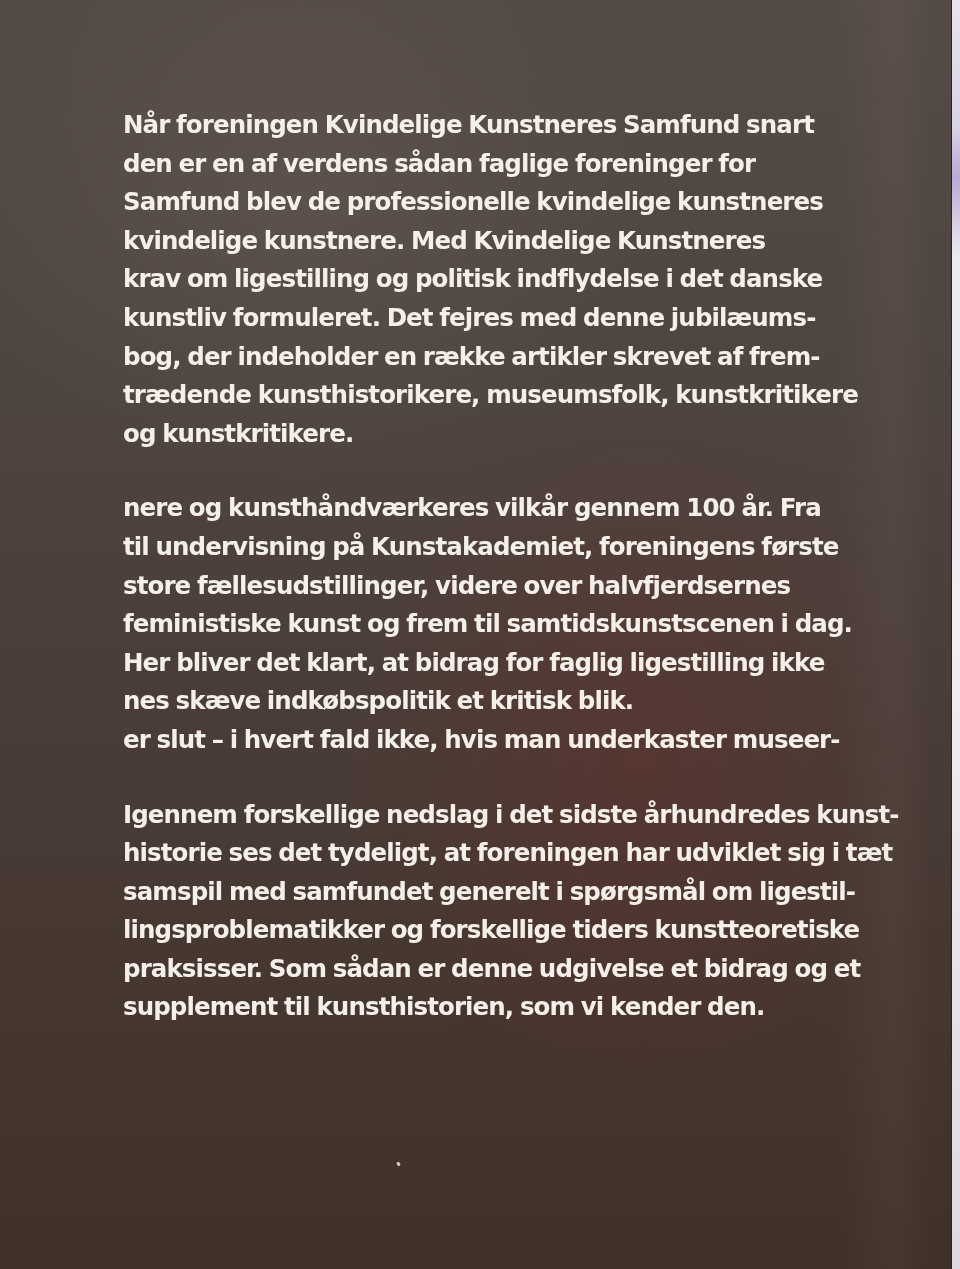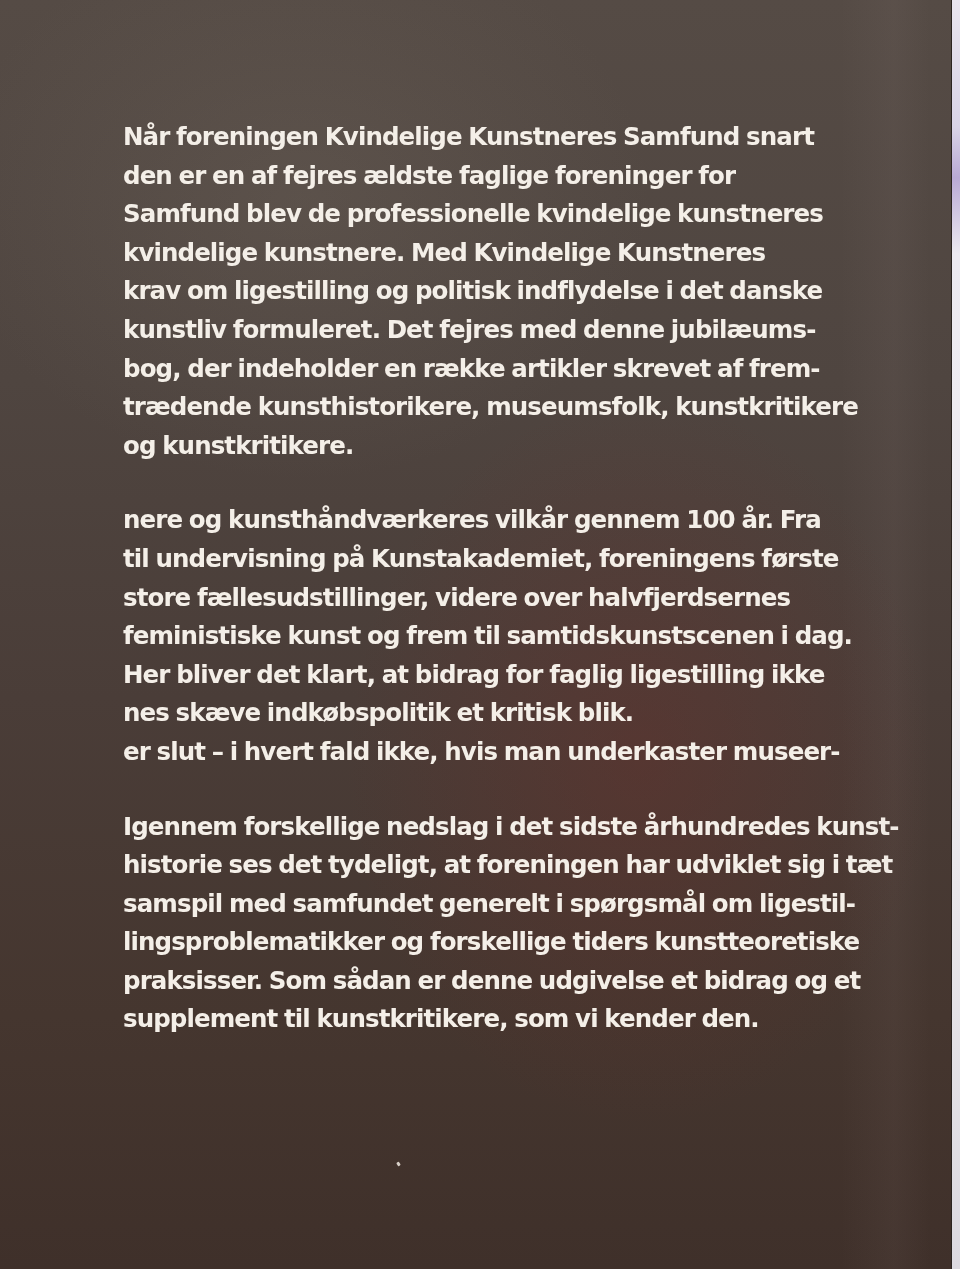--- a/index.html
+++ b/index.html
@@ -49,21 +49,21 @@
       width: 720px;
       color: #f4efe8;
       font-family: "DejaVu Sans", sans-serif;
       font-size: 24.5px;
       line-height: 38.6px;
       letter-spacing: -0.9px;
       word-spacing: -1px;
       font-weight: bold;
     }
     .paragraph {
-      margin: 12px 0 36px 0;
+      margin: 0 0 36px 0;
     }
     .line {
       display: block;
       white-space: nowrap;
     }
     .speck {
       position: absolute;
       width: 3px;
       height: 4px;
       background: #d8d0c8;
@@ -73,21 +73,21 @@
   </style>
 </head>
 <body>
 
 <div class="cover">
 
   <div class="text-block">
 
     <p class="paragraph">
       <span class="line">Når foreningen Kvindelige Kunstneres Samfund snart</span>
-      <span class="line">den er en af fejres ældste faglige foreninger for</span>
+      <span class="line">den er en af verdens sådan faglige foreninger for</span>
       <span class="line">Samfund blev de professionelle kvindelige kunstneres</span>
       <span class="line">kvindelige kunstnere. Med Kvindelige Kunstneres</span>
       <span class="line">krav om ligestilling og politisk indflydelse i det danske</span>
       <span class="line">kunstliv formuleret. Det fejres med denne jubilæums-</span>
       <span class="line">bog, der indeholder en række artikler skrevet af frem-</span>
       <span class="line">trædende kunsthistorikere, museumsfolk, kunstkritikere</span>
       <span class="line">og kunstkritikere.</span>
     </p>
 
     <p class="paragraph">
@@ -99,21 +99,21 @@
       <span class="line">nes skæve indkøbspolitik et kritisk blik.</span>
       <span class="line">er slut – i hvert fald ikke, hvis man underkaster museer-</span>
     </p>
 
     <p class="paragraph">
       <span class="line">Igennem forskellige nedslag i det sidste århundredes kunst-</span>
       <span class="line">historie ses det tydeligt, at foreningen har udviklet sig i tæt</span>
       <span class="line">samspil med samfundet generelt i spørgsmål om ligestil-</span>
       <span class="line">lingsproblematikker og forskellige tiders kunstteoretiske</span>
       <span class="line">praksisser.  Som sådan er denne udgivelse et bidrag og et</span>
-      <span class="line">supplement til kunstkritikere, som vi kender den.</span>
+      <span class="line">supplement til kunsthistorien, som vi kender den.</span>
     </p>
 
   </div>
 
   <div class="speck" style="left:397px; top:1162px;"></div>
 
   <div class="edge-strip"></div>
 </div>
 
 </body></html>

